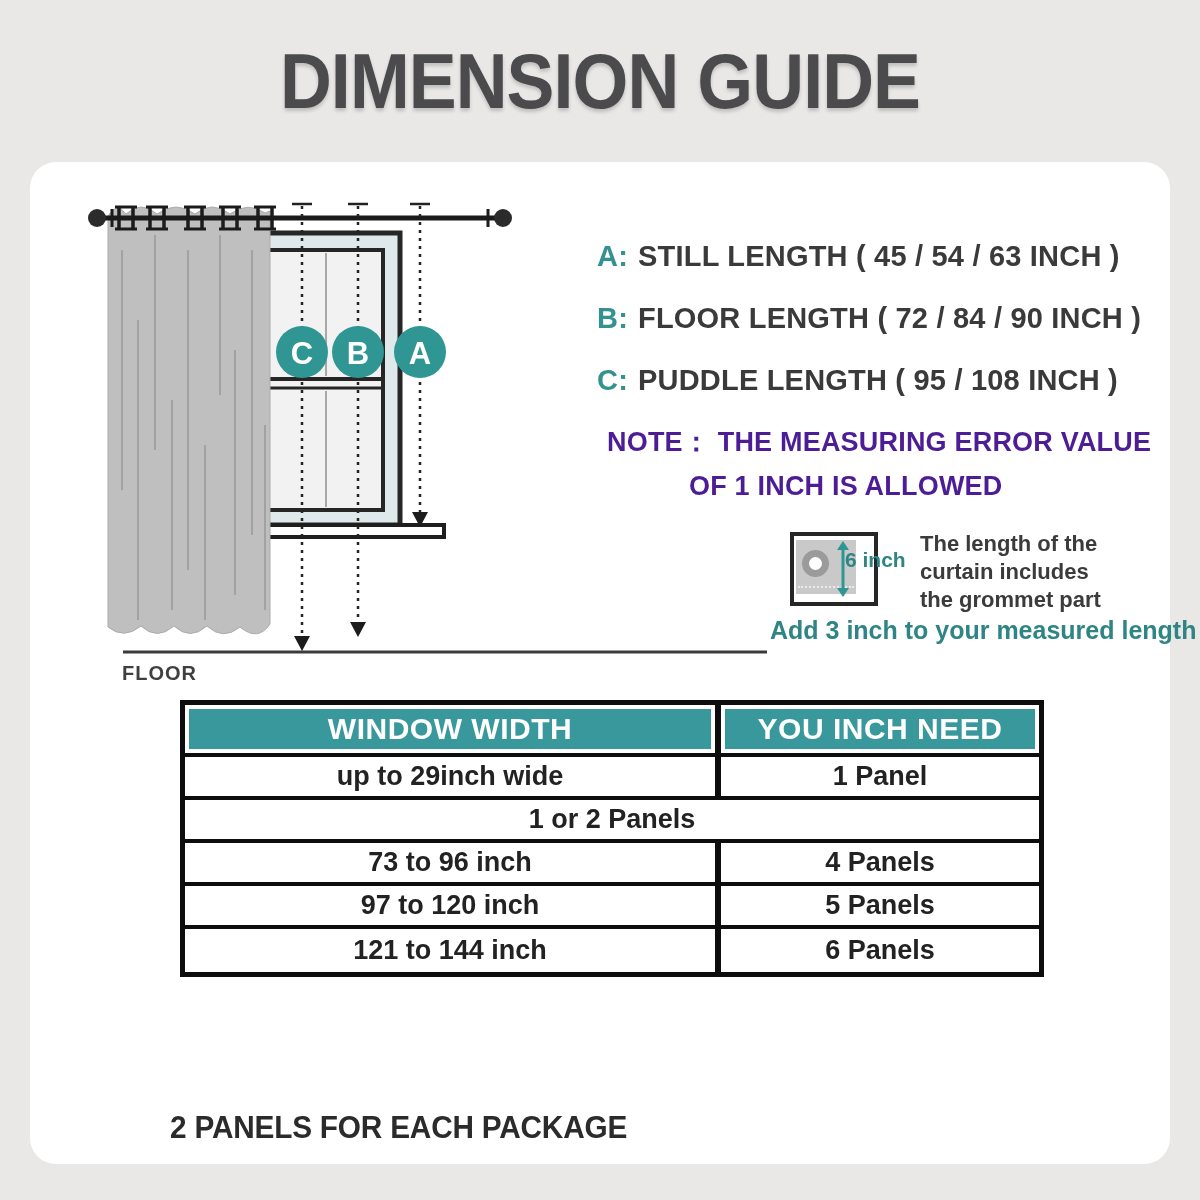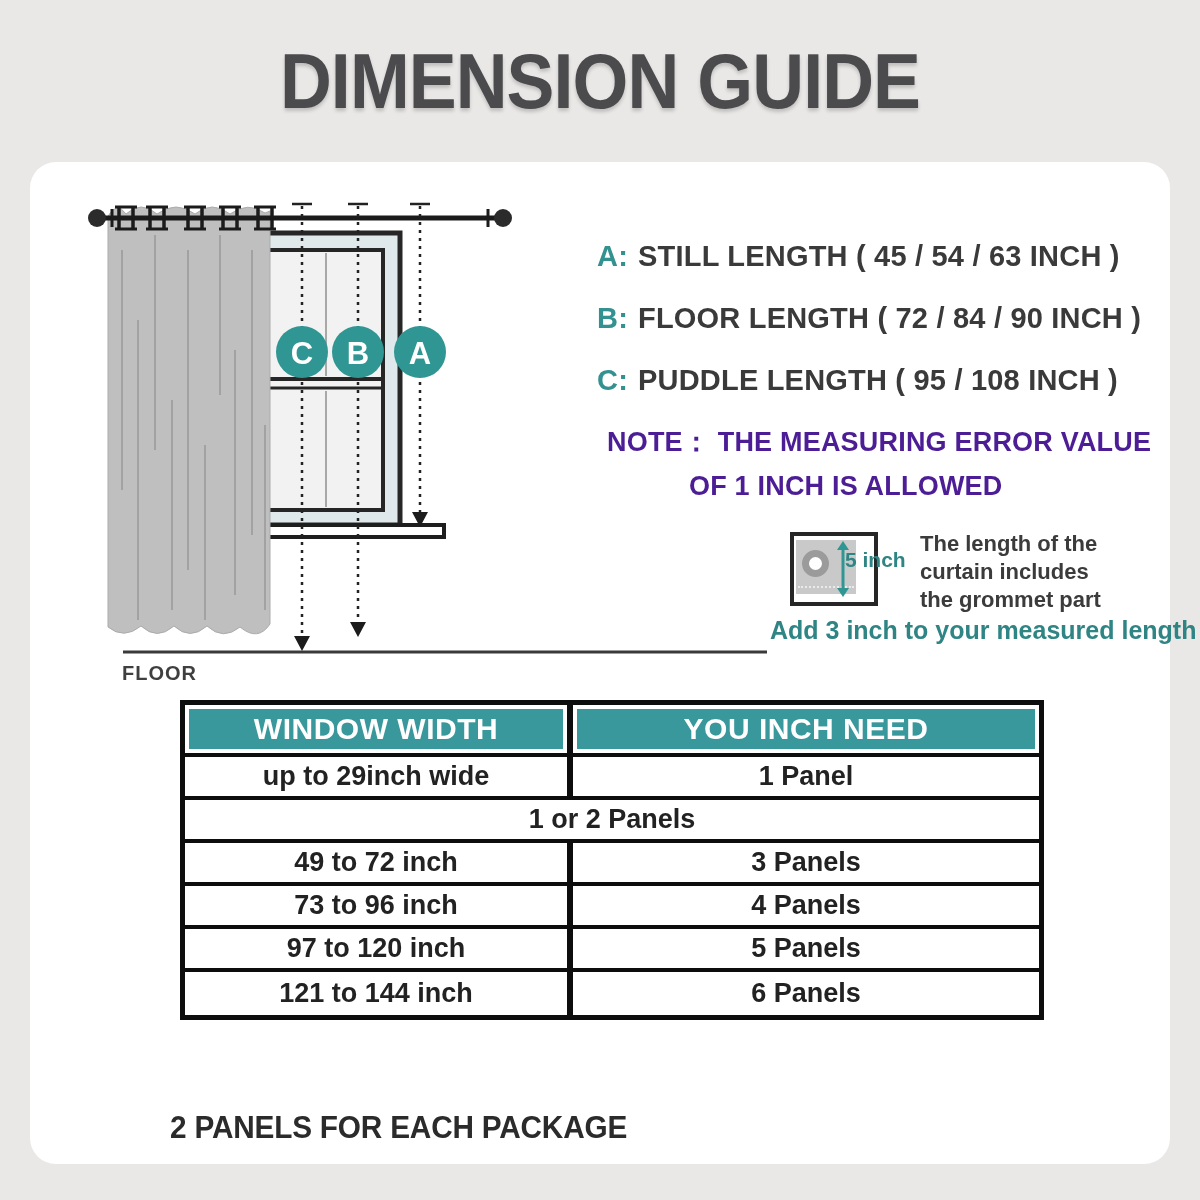--- a/index.html
+++ b/index.html
@@ -47,21 +47,21 @@
   .grommet-desc{position:absolute; left:920px; top:530px; color:#3b3b3b;
     font-size:22px; font-weight:bold; line-height:28px;}
   .grommet-tip{position:absolute; left:770px; top:616px; color:#2e8584;
     font-size:25px; font-weight:bold; white-space:nowrap;}
 
   
   .need-table{position:absolute; left:180px; top:700px; width:854px;
     border:5px solid #0d0d0d; background:#ffffff;}
   .t-row{display:flex;}
   .t-cell{box-sizing:border-box; display:flex; align-items:center; justify-content:center;}
-  .t-left{width:388px; border-right:6px solid #0d0d0d;}
+  .t-left{width:536px; border-right:6px solid #0d0d0d;}
   .t-right{flex:1;}
   .t-head .t-cell{height:52px; border-bottom:4px solid #0d0d0d; padding:4px;}
   .t-head-fill{width:100%; height:100%; background:#39989c; display:flex;
     align-items:center; justify-content:center; color:#ffffff;
     font-size:30px; font-weight:bold; letter-spacing:0.5px;}
   .t-body .t-cell{height:43px; border-bottom:4px solid #0d0d0d;
     font-size:27px; font-weight:bold; color:#222222;}
   .t-body .t-row:last-child .t-cell{border-bottom:none;}
 
   .footer-line{position:absolute; left:170px; top:1110px; color:#2b2b2b;
@@ -190,21 +190,21 @@
 
   <div class="grommet-box">
     <div class="grommet-fabric"></div>
     <div class="grommet-ring"></div>
     <svg class="grommet-arrow" width="16" height="58" viewBox="0 0 16 58">
       <line x1="8" y1="6" x2="8" y2="52" stroke="#2f9693" stroke-width="3"></line>
       <polygon points="2,10 14,10 8,1" fill="#2f9693"></polygon>
       <polygon points="2,48 14,48 8,57" fill="#2f9693"></polygon>
     </svg>
   </div>
-  <div class="grommet-measure">5 inch</div>
+  <div class="grommet-measure">6 inch</div>
   <div class="grommet-desc">
     <div>The length of the</div>
     <div>curtain includes</div>
     <div>the grommet part</div>
   </div>
   <div class="grommet-tip">Add 3 inch to your measured length</div>
 
   <div class="need-table">
     <div class="t-row t-head">
       <div class="t-cell t-left">
@@ -216,24 +216,20 @@
     </div>
     <div class="t-body">
       <div class="t-row">
         <div class="t-cell t-left">up to 29inch wide</div>
         <div class="t-cell t-right">1 Panel</div>
       </div>
       <div class="t-row">
         <div class="t-cell t-right">1 or 2 Panels</div>
       </div>
       <div class="t-row">
-        <div class="t-cell t-left">49 to 72 inch</div>
-        <div class="t-cell t-right">3 Panels</div>
-      </div>
-      <div class="t-row">
         <div class="t-cell t-left">73 to 96 inch</div>
         <div class="t-cell t-right">4 Panels</div>
       </div>
       <div class="t-row">
         <div class="t-cell t-left">97 to 120 inch</div>
         <div class="t-cell t-right">5 Panels</div>
       </div>
       <div class="t-row">
         <div class="t-cell t-left">121 to 144 inch</div>
         <div class="t-cell t-right">6 Panels</div>

